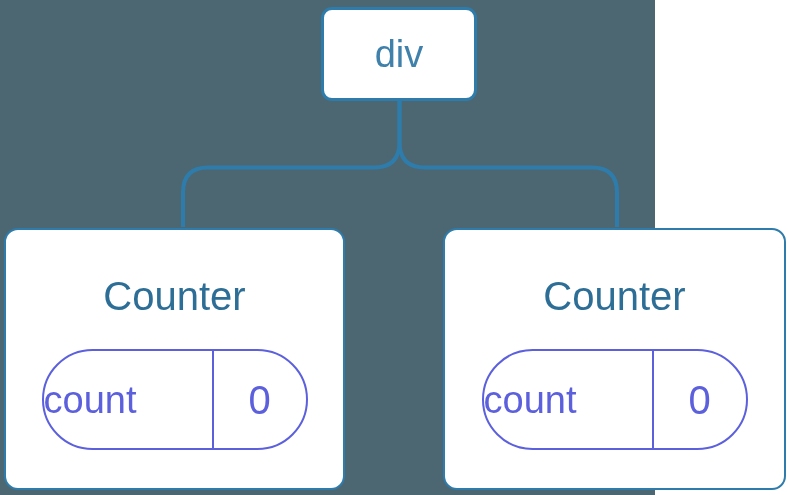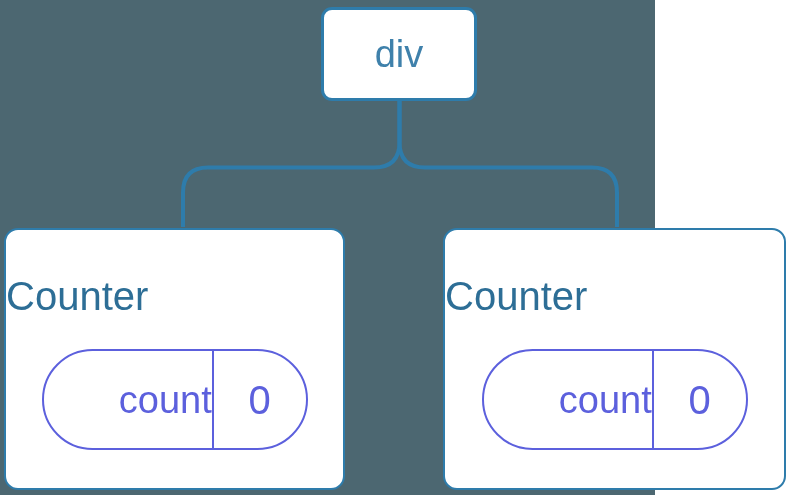--- a/index.html
+++ b/index.html
@@ -65,20 +65,21 @@
     border: 2.5px solid var(--line-blue, #2e7cab);
     border-radius: 14px;
   }
   .card-left  { left: 4px;   width: 341px; }
   .card-right { left: 443px; width: 343px; }
   .card-title {
     position: absolute;
     top: 42px;
     left: 0;
     width: 100%;
+    text-align: center;
     color: var(--title-blue, #2d6e96);
     font-size: 40px;
     line-height: 1.2;
   }
   .state-pill {
     position: absolute;
     top: 119px;
     left: 50%;
     transform: translateX(-50%);
     width: 266px;
@@ -86,21 +87,21 @@
     border: 2px solid var(--state-purple, #5c60dd);
     border-radius: 51px;
     display: flex;
     overflow: hidden;
     background: var(--card-white, #ffffff);
   }
   .state-key-cell {
     flex: 0 0 65%;
     display: flex;
     align-items: center;
-    justify-content: flex-end;
+    justify-content: flex-start;
     border-right: 2px solid var(--state-purple, #5c60dd);
   }
   .state-value-cell {
     flex: 1 1 auto;
     display: flex;
     align-items: center;
     justify-content: center;
   }
   .state-key {
     color: var(--state-purple, #5c60dd);

